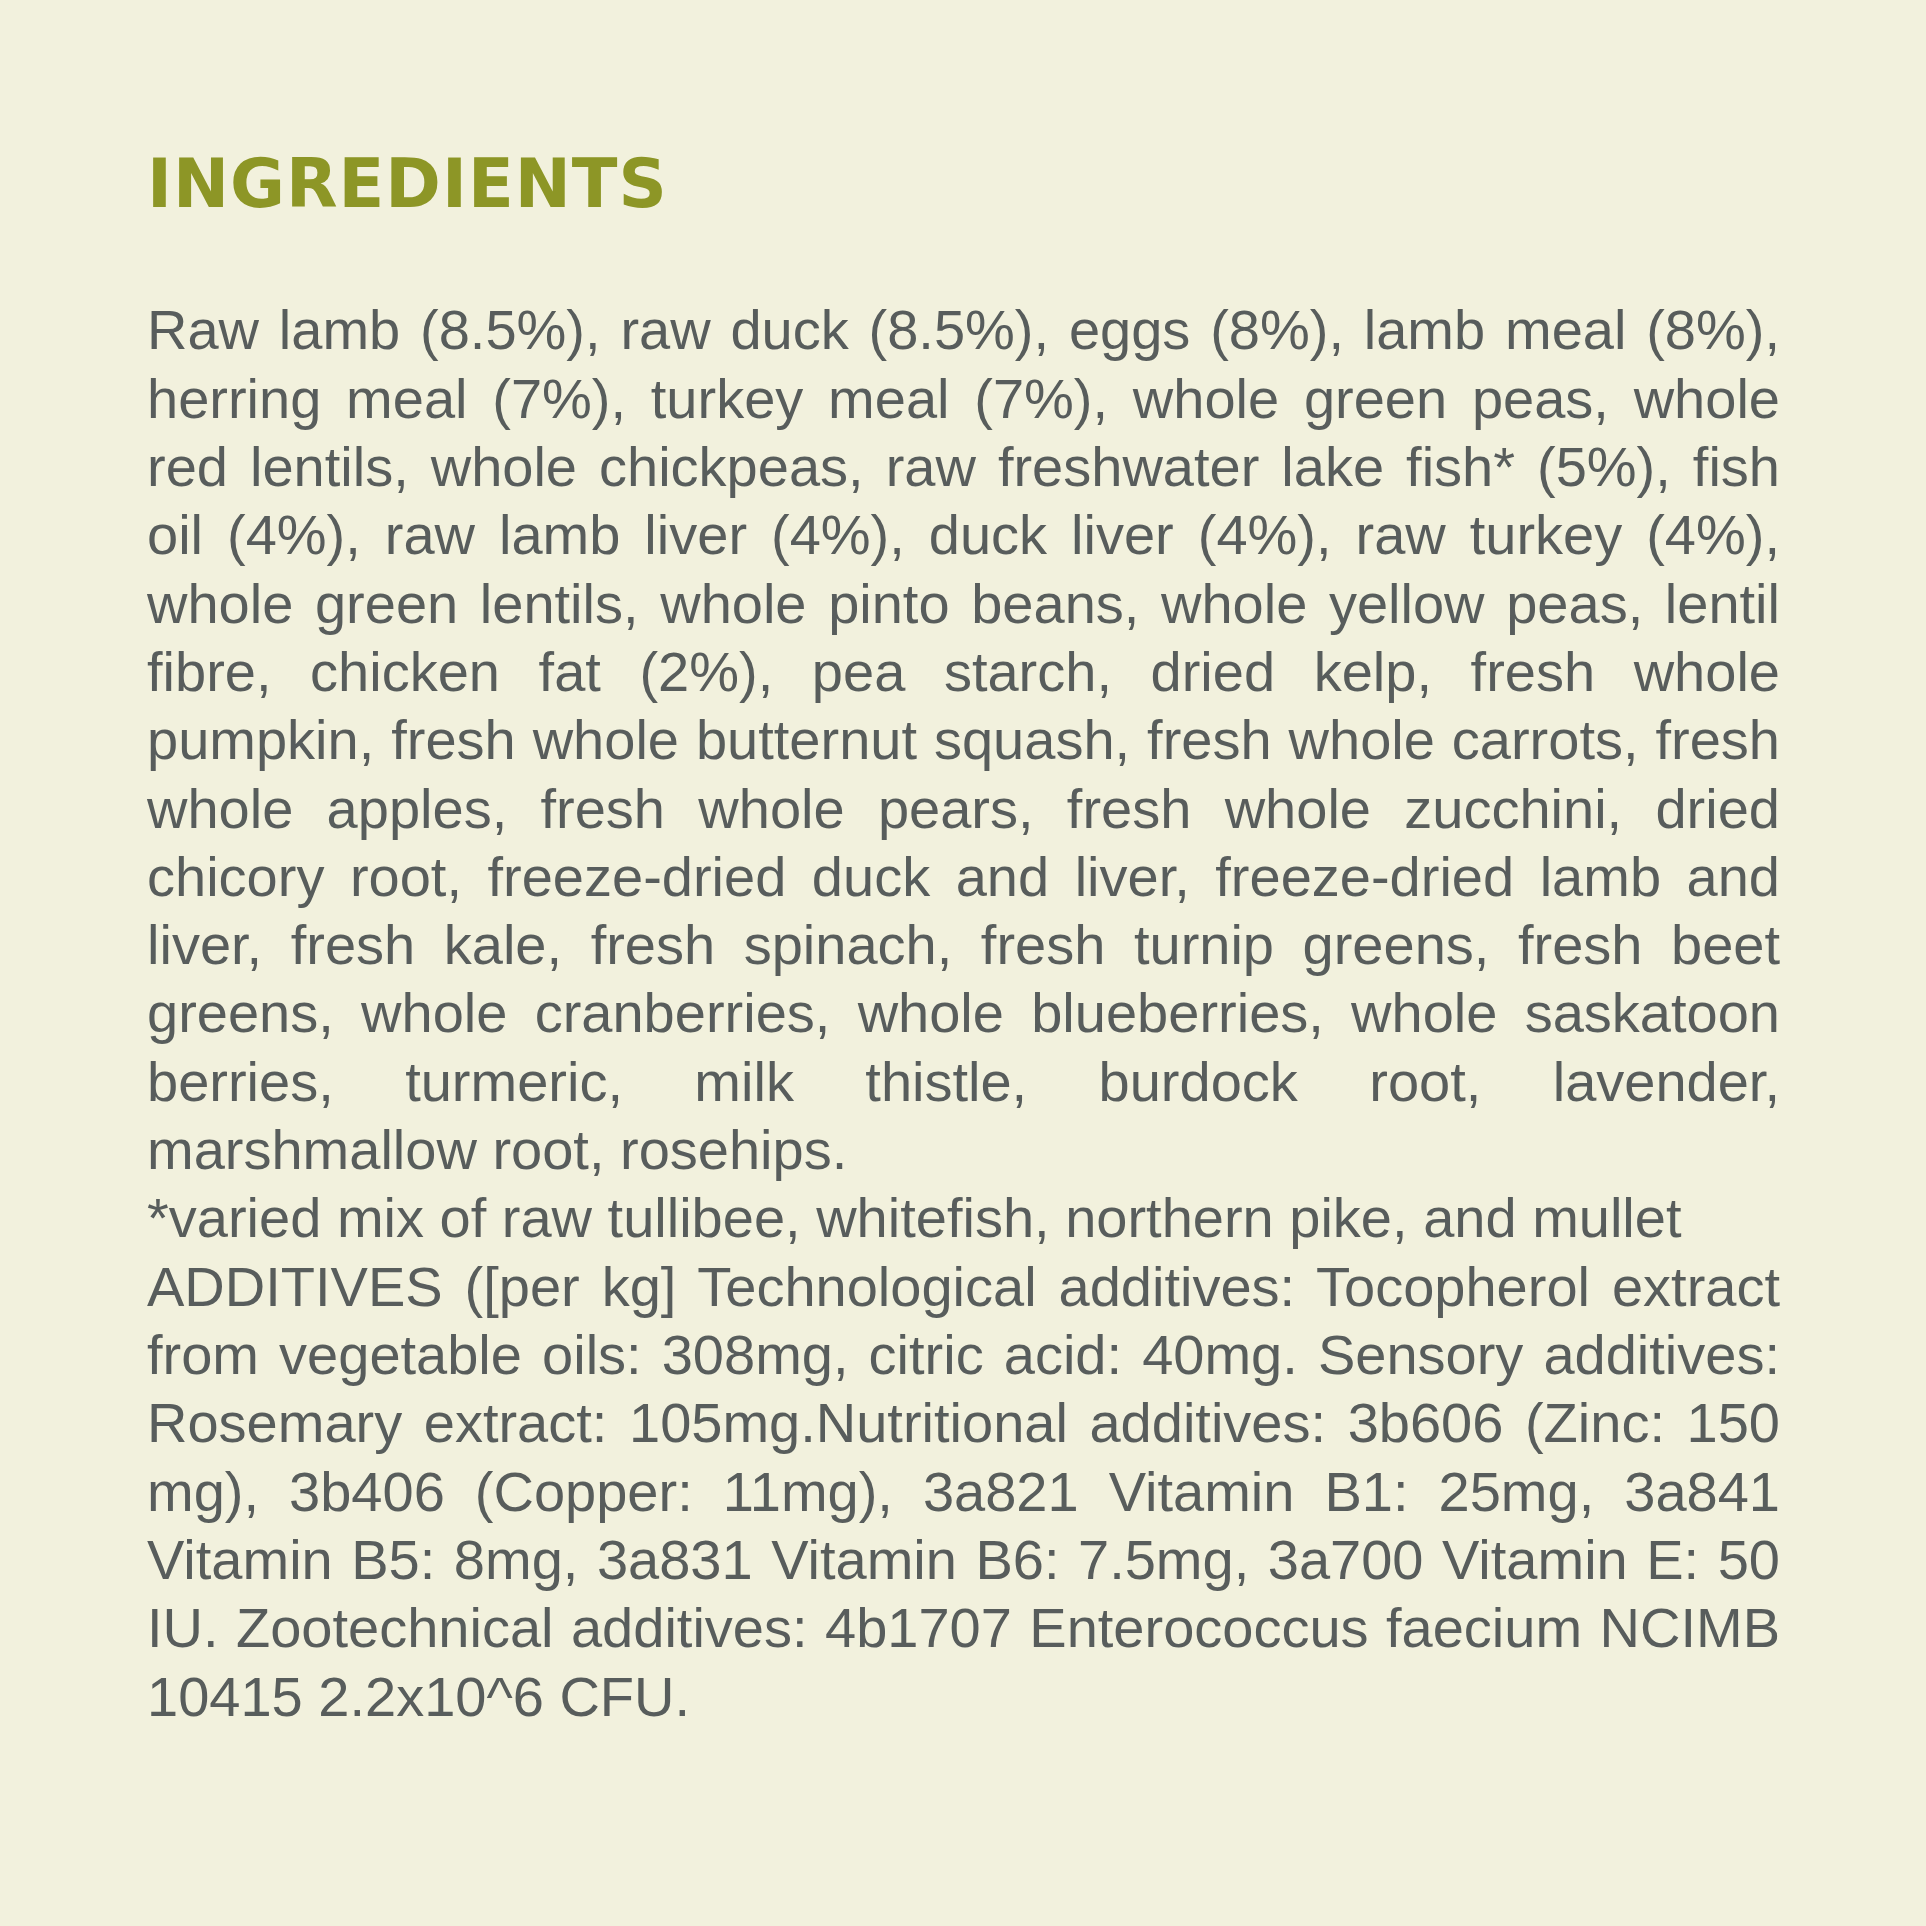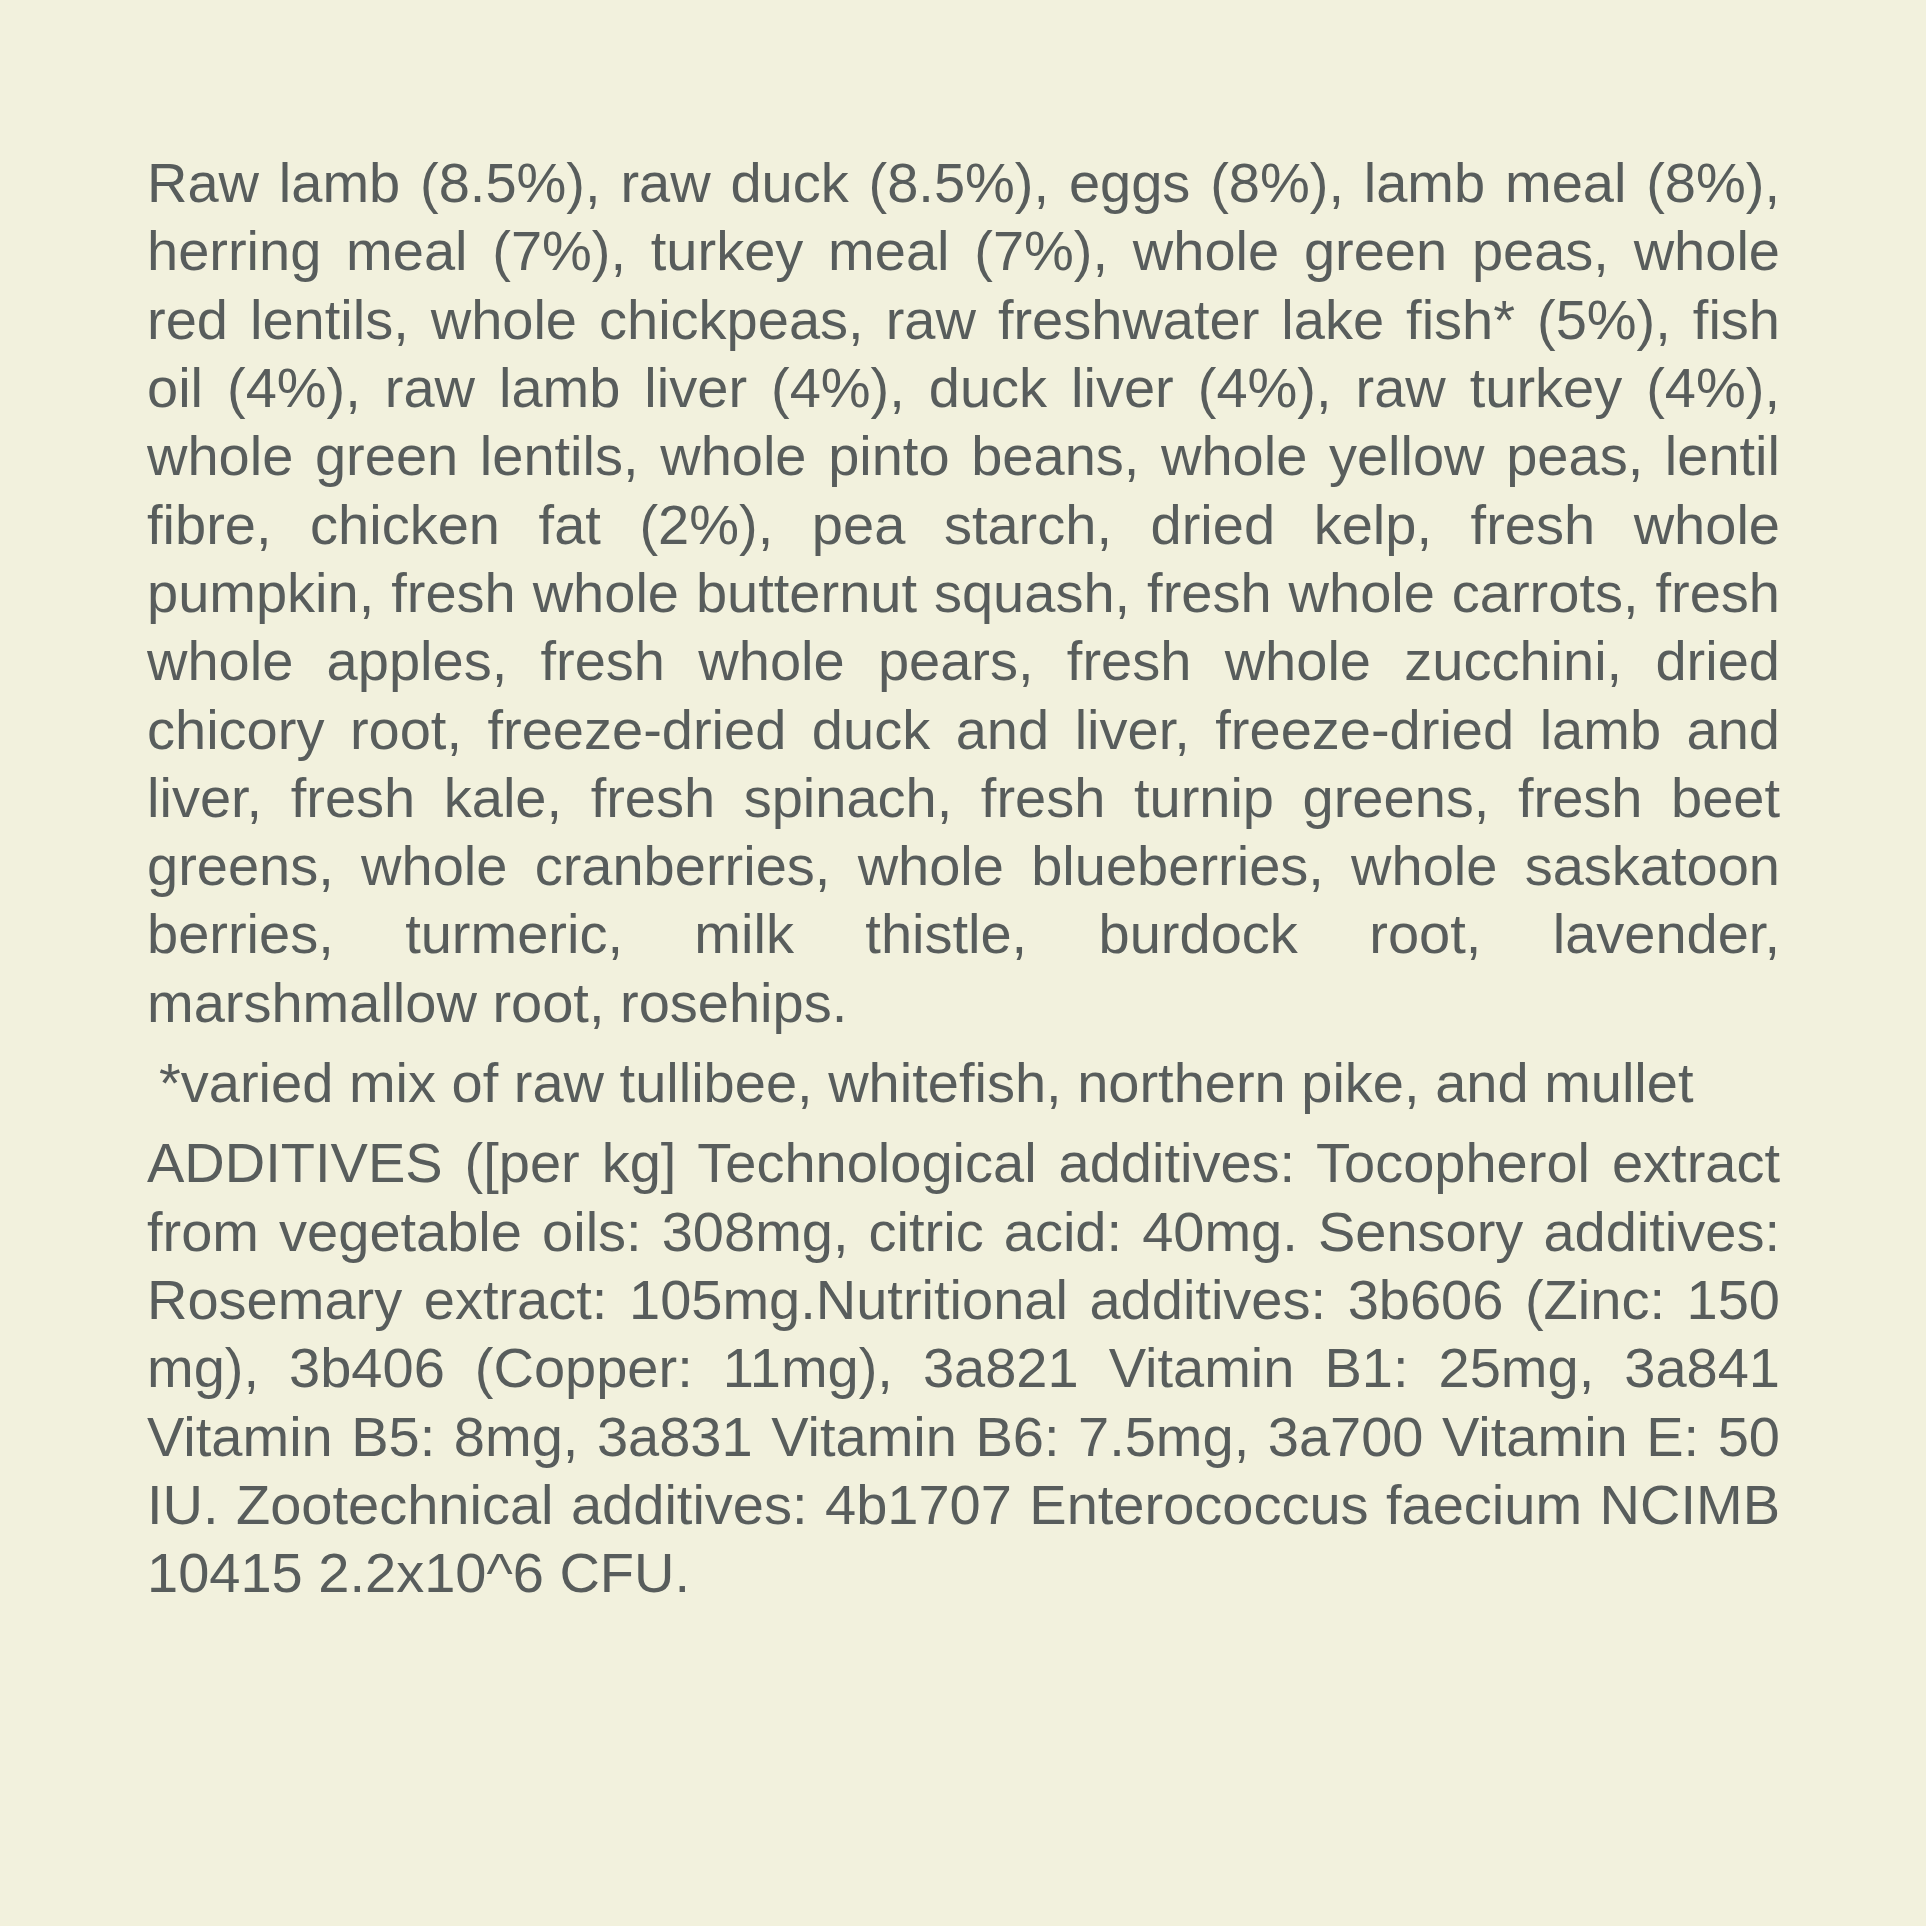--- a/index.html
+++ b/index.html
@@ -36,28 +36,29 @@
     font-family: "Liberation Sans", sans-serif;
     max-width: 1638px;
   }
   .para-justify {
     text-align: justify;
     text-justify: inter-word;
     margin: 0;
   }
   .para-left {
     text-align: left;
-    margin: 12px;
+    margin: 0;
   }
 </style>
 </head>
 <body>
 
 <div class="page">
 
+  <h1 class="heading">INGREDIENTS</h1>
 
   <div class="body-block">
 
     <p class="para-justify">Raw lamb (8.5%), raw duck (8.5%), eggs (8%), lamb meal (8%), herring meal (7%), turkey meal (7%), whole green peas, whole red lentils, whole chickpeas, raw freshwater lake fish* (5%), fish oil (4%), raw lamb liver (4%), duck liver (4%), raw turkey (4%), whole green lentils, whole pinto beans, whole yellow peas, lentil fibre, chicken fat (2%), pea starch, dried kelp, fresh whole pumpkin, fresh whole butternut squash, fresh whole carrots, fresh whole apples, fresh whole pears, fresh whole zucchini, dried chicory root, freeze-dried duck and liver, freeze-dried lamb and liver, fresh kale, fresh spinach, fresh turnip greens, fresh beet greens, whole cranberries, whole blueberries, whole saskatoon berries, turmeric, milk thistle, burdock root, lavender, marshmallow root, rosehips.</p>
 
     <p class="para-left">*varied mix of raw tullibee, whitefish, northern pike, and mullet</p>
 
     <p class="para-justify">ADDITIVES ([per kg] Technological additives: Tocopherol extract from vegetable oils: 308mg, citric acid: 40mg. Sensory additives: Rosemary extract: 105mg.Nutritional additives: 3b606 (Zinc: 150 mg), 3b406 (Copper: 11mg), 3a821 Vitamin B1: 25mg, 3a841 Vitamin B5: 8mg, 3a831 Vitamin B6: 7.5mg, 3a700 Vitamin E: 50 IU. Zootechnical additives: 4b1707 Enterococcus faecium NCIMB 10415 2.2x10^6 CFU.</p>
 
   </div>

